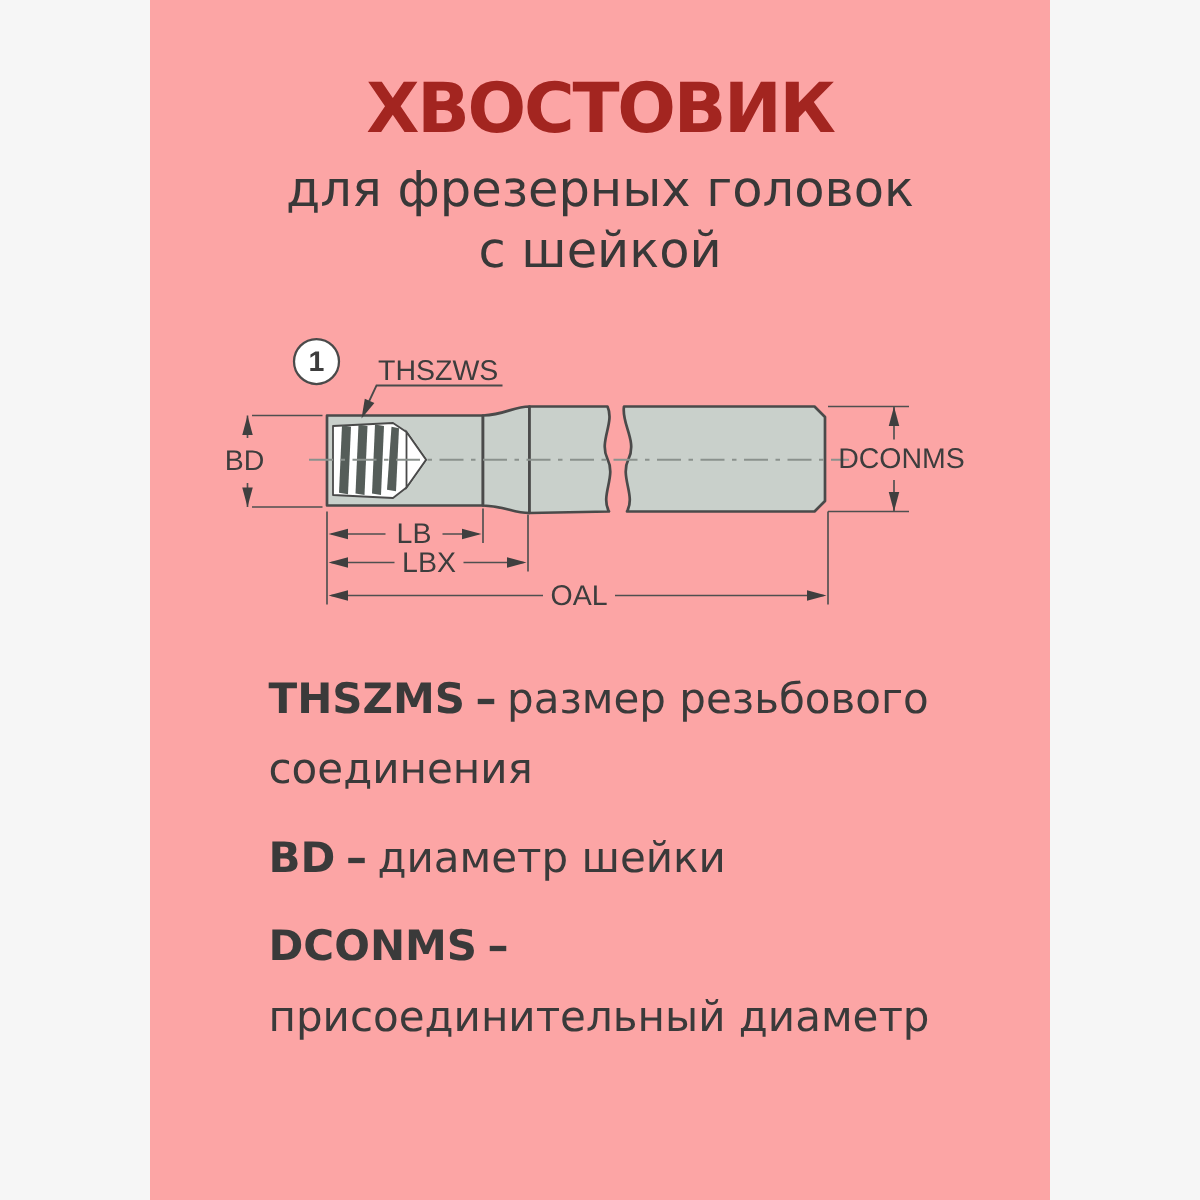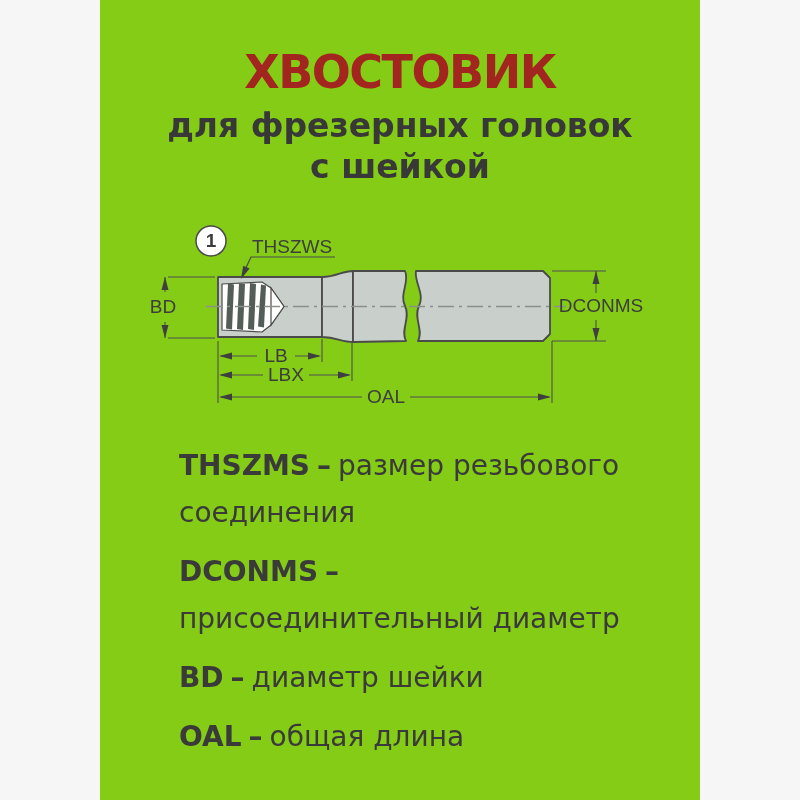--- a/index.html
+++ b/index.html
@@ -6,33 +6,33 @@
   body{
     width:800px;height:800px;
     background:#f6f6f6;
     font-family:"DejaVu Sans", sans-serif;
     overflow:hidden;
     position:relative;
   }
   .panel{
     position:absolute;left:100px;top:0;
     width:600px;height:800px;
-    background:#84cc16;
+    background:#fca5a5;
   }
   
   .hdr{position:absolute;left:0;top:0;width:600px;text-align:center;}
   .title{
     position:absolute;left:0;top:44px;width:600px;
     margin:0;line-height:56px;
     font-size:46px;font-weight:bold;letter-spacing:-1.5px;
     color:#a32520;
   }
   .sub1,.sub2{
     position:absolute;left:0;width:600px;margin:0;
-    font-size:33px;line-height:46px;font-weight:700;
+    font-size:33px;line-height:46px;font-weight:400;
     color:#383838;
     text-align:center;
   }
   .sub1{top:103px;}
   .sub2{top:144px;}
   
   .drawing{
     position:absolute;left:38px;top:212px;
     width:522px;height:202px;
   }
@@ -136,18 +136,17 @@
         <polygon points="219,397 232,393.5 232,400.5" fill="#3f3f3f" stroke="none"></polygon>
         <polygon points="551,397 538,393.5 538,400.5" fill="#3f3f3f" stroke="none"></polygon>
         <text class="dimtext" x="386" y="403" text-anchor="middle" stroke="none">OAL</text>
       </g>
 
     </svg>
   </div>
 
   <div class="legend">
     <p class="legend-item"><span class="abbr">THSZMS</span><span class="dash">–</span><span class="desc">размер резьбового соединения</span></p>
+    <p class="legend-item"><span class="abbr">BD</span><span class="dash">–</span><span class="desc">диаметр шейки</span></p>
     <p class="legend-item"><span class="abbr">DCONMS</span><span class="dash">–</span><span class="desc">присоединительный диаметр</span></p>
-    <p class="legend-item"><span class="abbr">BD</span><span class="dash">–</span><span class="desc">диаметр шейки</span></p>
-    <p class="legend-item"><span class="abbr">OAL</span><span class="dash">–</span><span class="desc">общая длина</span></p>
   </div>
 
 </div>
 
 </body></html>

